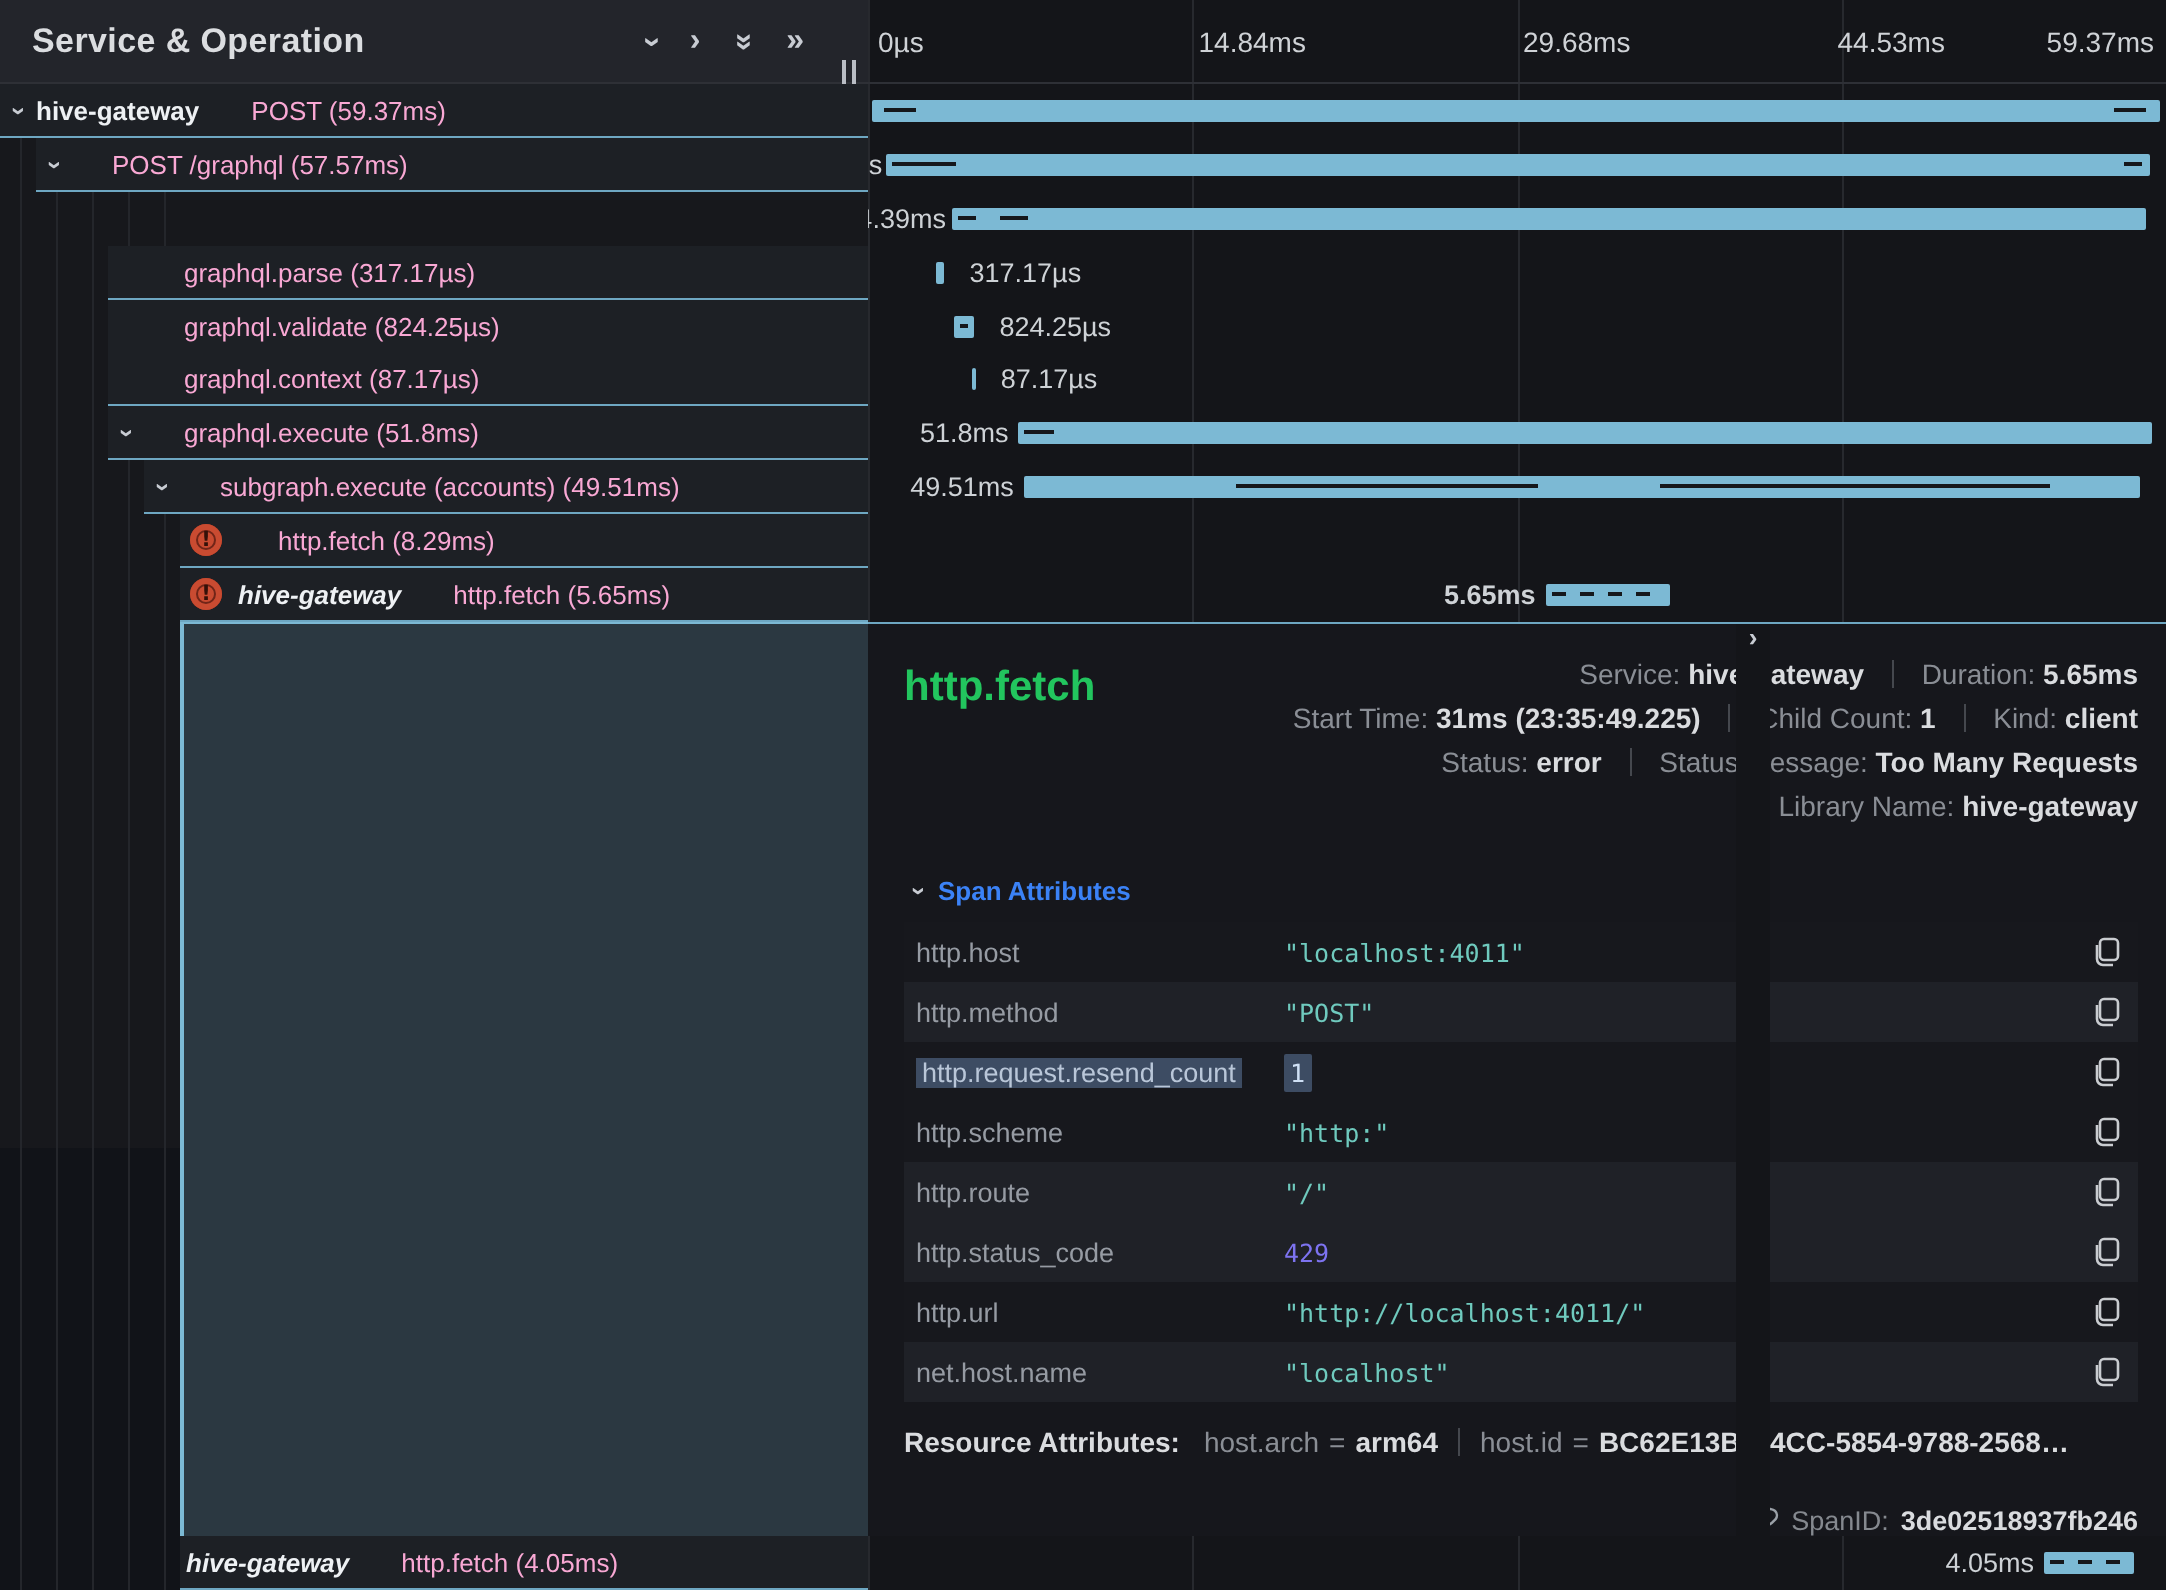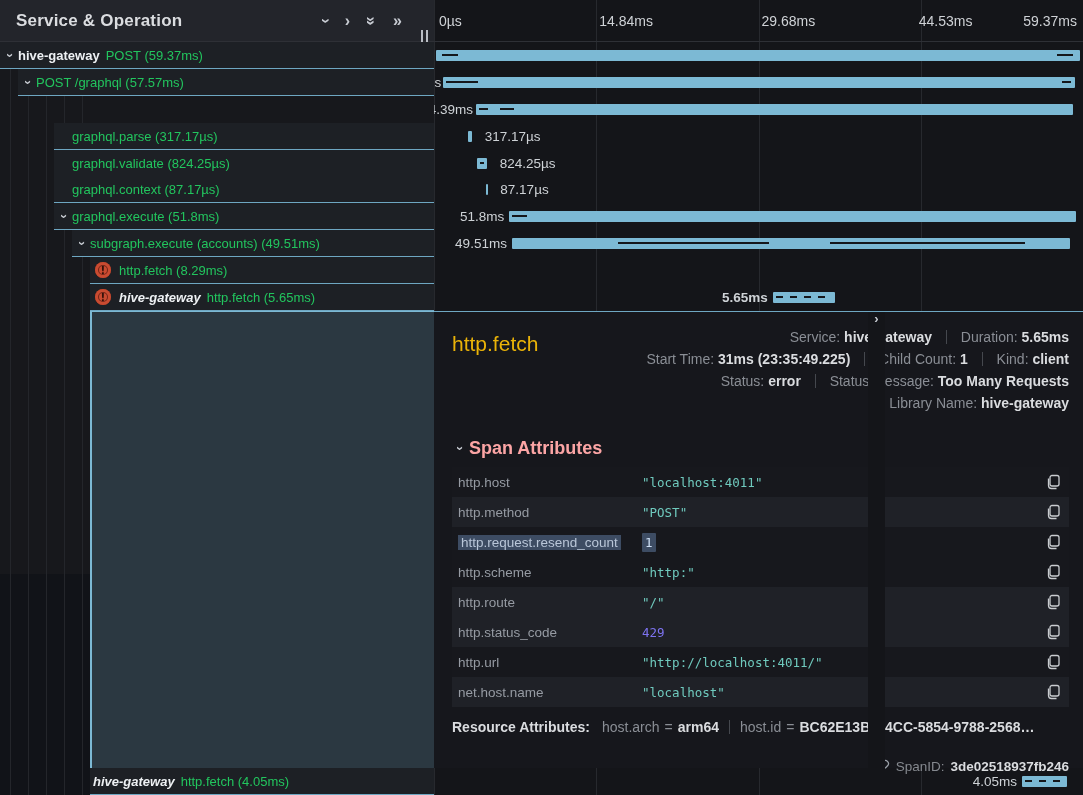--- a/index.html
+++ b/index.html
@@ -22,21 +22,21 @@
 
   .trow{position:absolute;right:0;height:27px;background:#1d2025;border-bottom:1px solid #6ea7c2;
         box-sizing:border-box;display:flex;align-items:center;padding-left:3px;cursor:pointer;}
   .chev{width:15px;flex:0 0 15px;color:#c8ccd3;font-size:13px;font-weight:bold;text-align:center;line-height:1;}
   .chev.down::before{content:"›";display:inline-block;transform:rotate(90deg);}
   .chev.right::before{content:"›";display:inline-block;}
   .chev.none::before{content:"";}
   .erricon{flex:0 0 16px;width:16px;height:16px;border-radius:50%;background:#c94b31;margin:0 8px 0 2px;
            display:flex;align-items:center;justify-content:center;box-shadow:inset 0 0 0 3px #c94b31,inset 0 0 0 4px rgba(40,8,4,.55);}
   .erricon b{color:#331109;font-size:10.5px;font-weight:bold;font-family:"DejaVu Sans",sans-serif;}
-  .tname{font-size:13px;color:#22c55e;white-space:nowrap;}
+  .tname{font-size:13px;color:#f9a8d4;white-space:nowrap;margin-left:20px;}
   .tsvc{font-size:13px;font-weight:bold;color:#eef1f4;margin-right:6px;white-space:nowrap;}
   .tsvc.it{font-style:italic;}
   .detail-spacer{position:absolute;left:90px;right:0;top:311px;height:457px;background:#2b3841;
                  border-left:2px solid #7cb9d4;border-top:1px solid #7cb9d4;box-sizing:border-box;}
 
   
   .right{position:absolute;left:434px;top:0;width:649px;height:795px;background:#141519;overflow:hidden;}
   .gline{position:absolute;top:0;bottom:0;width:1px;background:#27292e;}
   .ruler{position:absolute;left:0;top:0;right:0;height:42px;border-bottom:1px solid #2e3036;box-sizing:border-box;}
   .rtick{position:absolute;top:0;height:42px;line-height:42px;font-size:14px;color:#cfd2d6;font-weight:500;white-space:nowrap;}
@@ -45,28 +45,28 @@
   .bar{position:absolute;top:8px;height:11px;background:#7cb9d4;border-radius:1px;cursor:pointer;}
   .mark{position:absolute;top:4px;height:2px;background:#15171b;}
   .bar.dashed::after{content:"";position:absolute;left:3px;right:3px;top:4px;height:2px;
       background:repeating-linear-gradient(90deg,#15171b 0 7px,transparent 7px 14px);}
   .wl{position:absolute;top:0;height:27px;line-height:27px;font-size:13.5px;color:#ced2d6;white-space:nowrap;}
 
   
   .detail{position:absolute;left:0;top:311px;width:649px;height:457px;background:#16171c;
           border-top:1px solid #6ea7c2;box-sizing:border-box;padding:14px 14px 0 18px;}
   .dhead{display:flex;align-items:flex-start;}
-  .dtitle{font-size:21px;color:#eab308;font-weight:400;padding-top:6px;}
+  .dtitle{font-size:21px;color:#22c55e;font-weight:700;padding-top:6px;}
   .dov{margin-left:auto;text-align:right;line-height:22px;font-size:14px;}
   .dl{color:#8a8e95;text-align:center;} .dv{color:#dadcdf;font-weight:bold;}
   .sep{display:inline-block;width:1px;height:14px;background:#45484e;margin:0 10px;vertical-align:-2px;}
 
   .sect-head{display:flex;align-items:center;margin-top:24px;cursor:pointer;}
   .sect-head .chev{width:17px;flex:0 0 17px;}
-  .sect-title{font-size:18px;font-weight:bold;color:#fca5a5;}
+  .sect-title{font-size:13px;font-weight:bold;color:#3b82f6;}
 
   .attrs{margin-top:8px;}
   .arow{position:relative;height:30px;display:flex;align-items:center;padding-left:6px;box-sizing:border-box;}
   .arow.dark{background:#17181d;} .arow.light{background:#1f2127;}
   .akey{width:184px;flex:0 0 184px;font-size:13.5px;color:#969ba3;white-space:nowrap;overflow:hidden;}
   .aval{font-family:"DejaVu Sans Mono",monospace;font-size:12.5px;color:#6fcabe;white-space:nowrap;}
   .aval.num{color:#7d73f0;}
   .hl{background:#3d4c63;}
   .akey .hl{color:#b9c6d8;padding:2px 3px;border-radius:1px;}
   .aval .hl{color:#cfe0f5;padding:2px 3px;border-radius:1px;}

